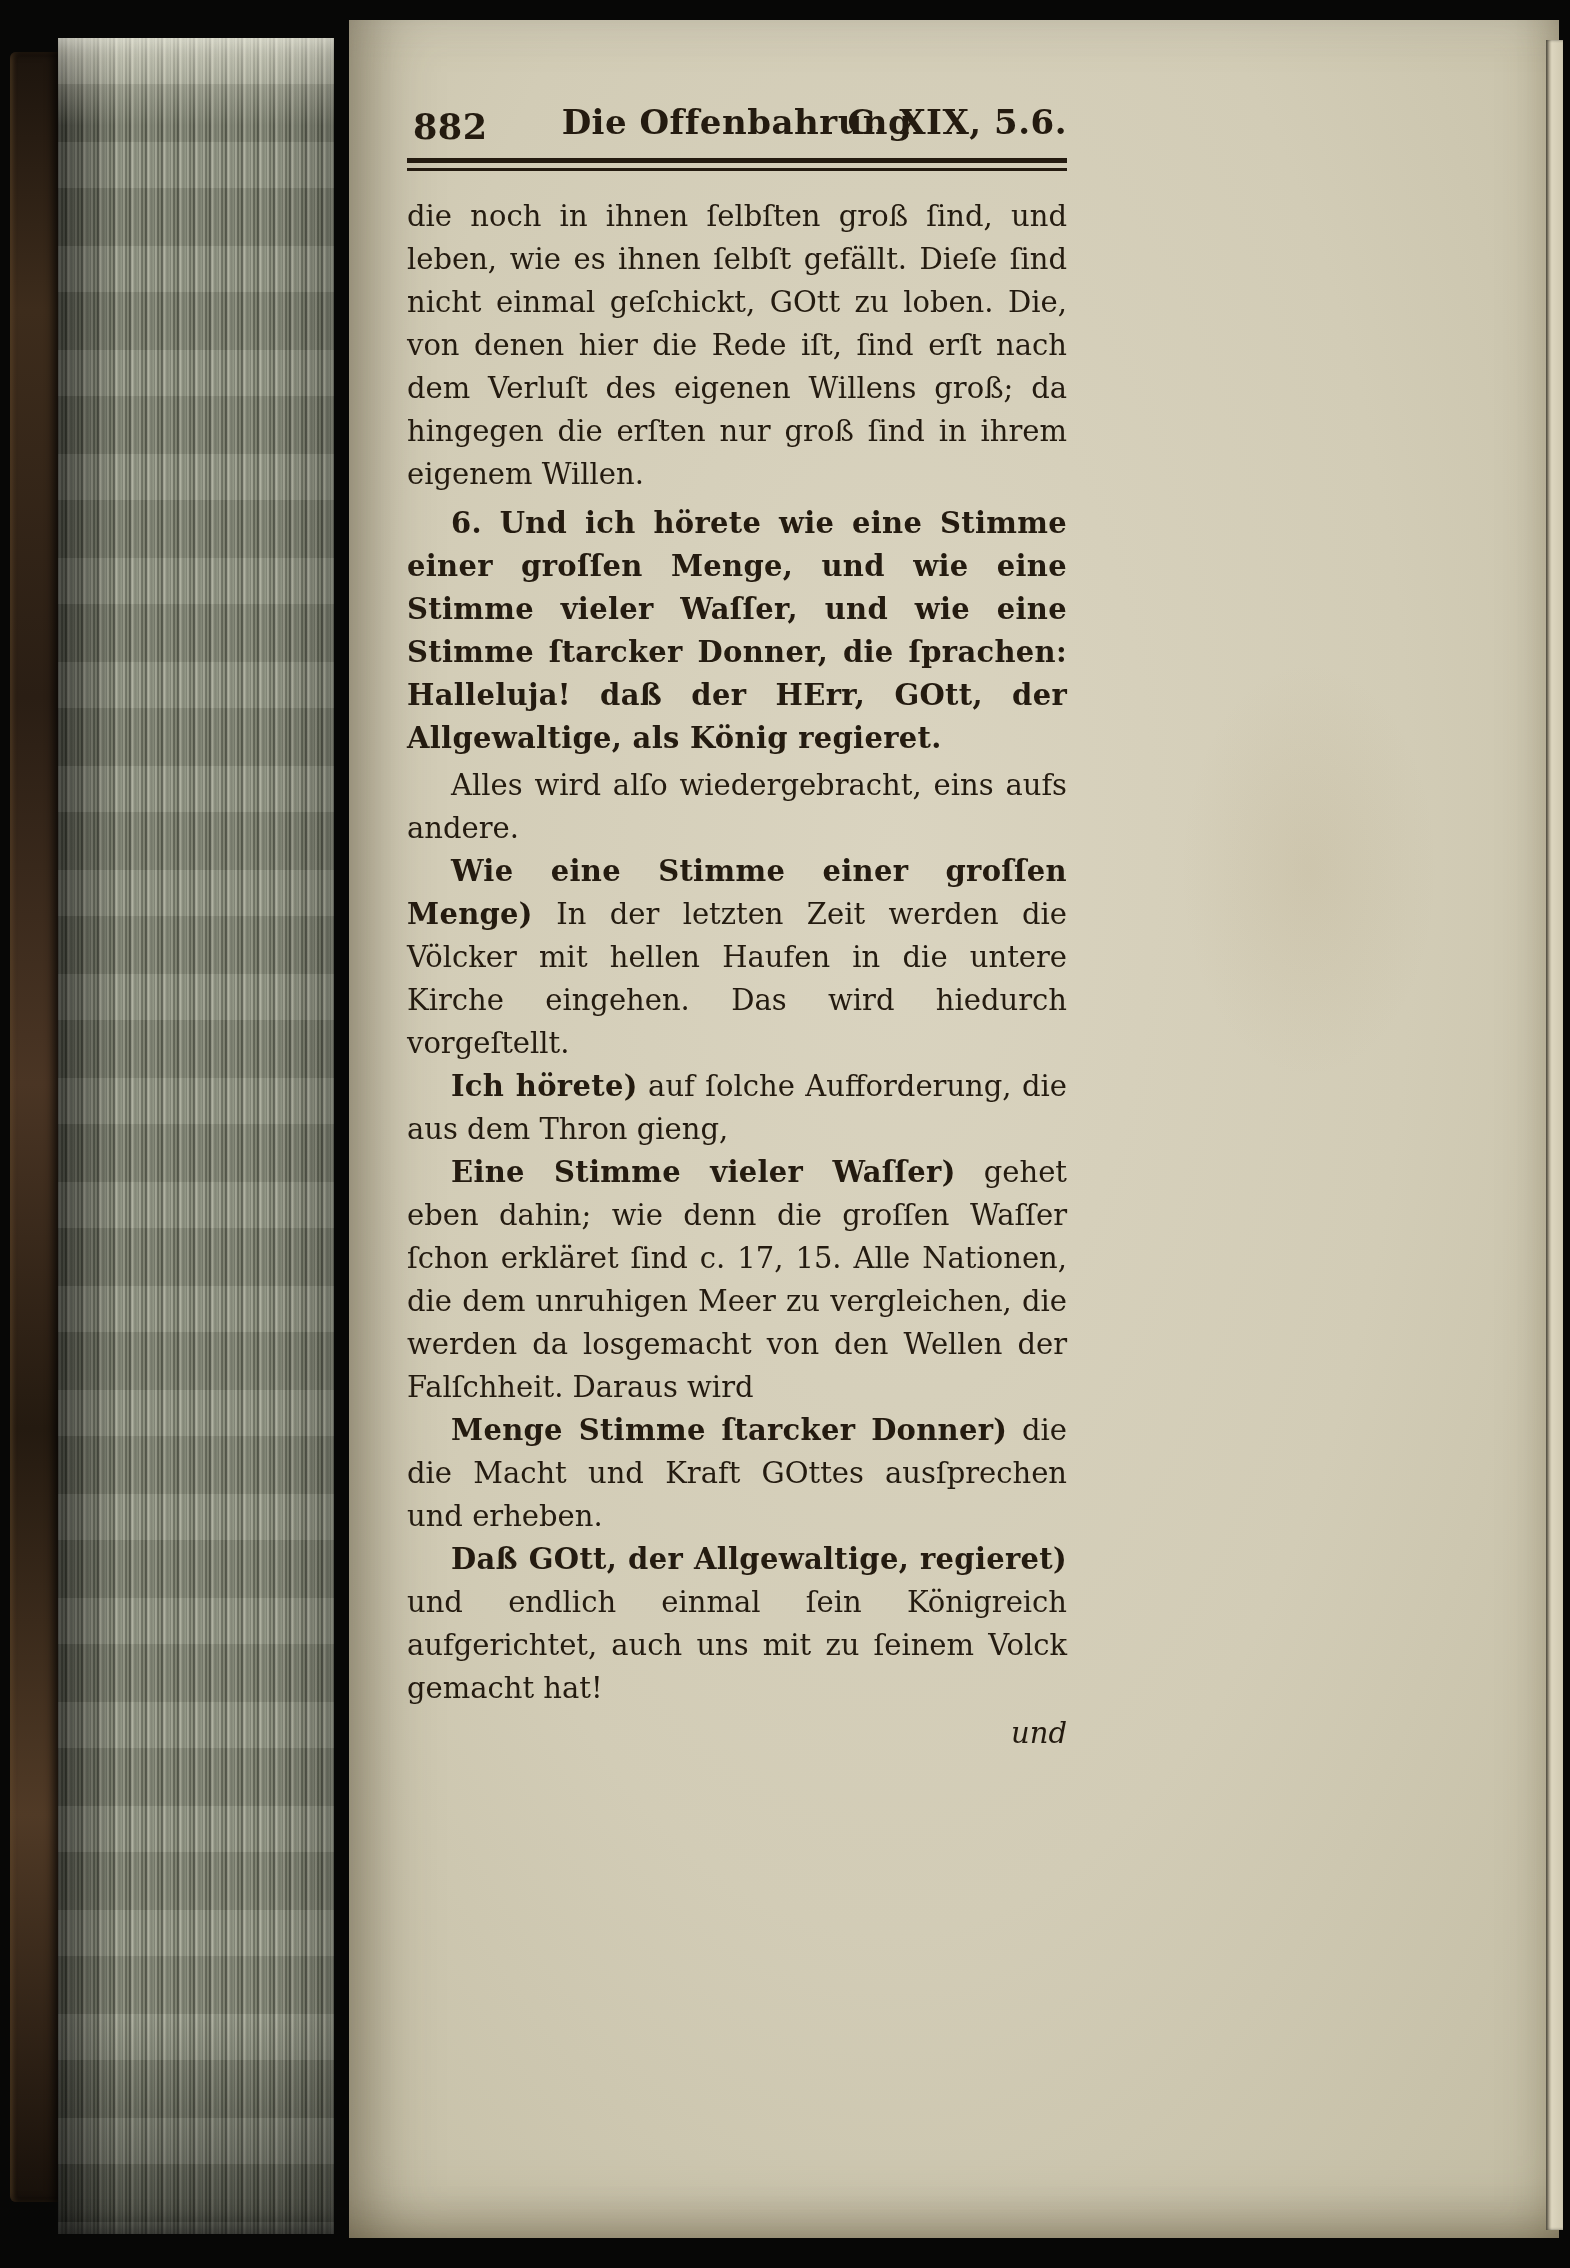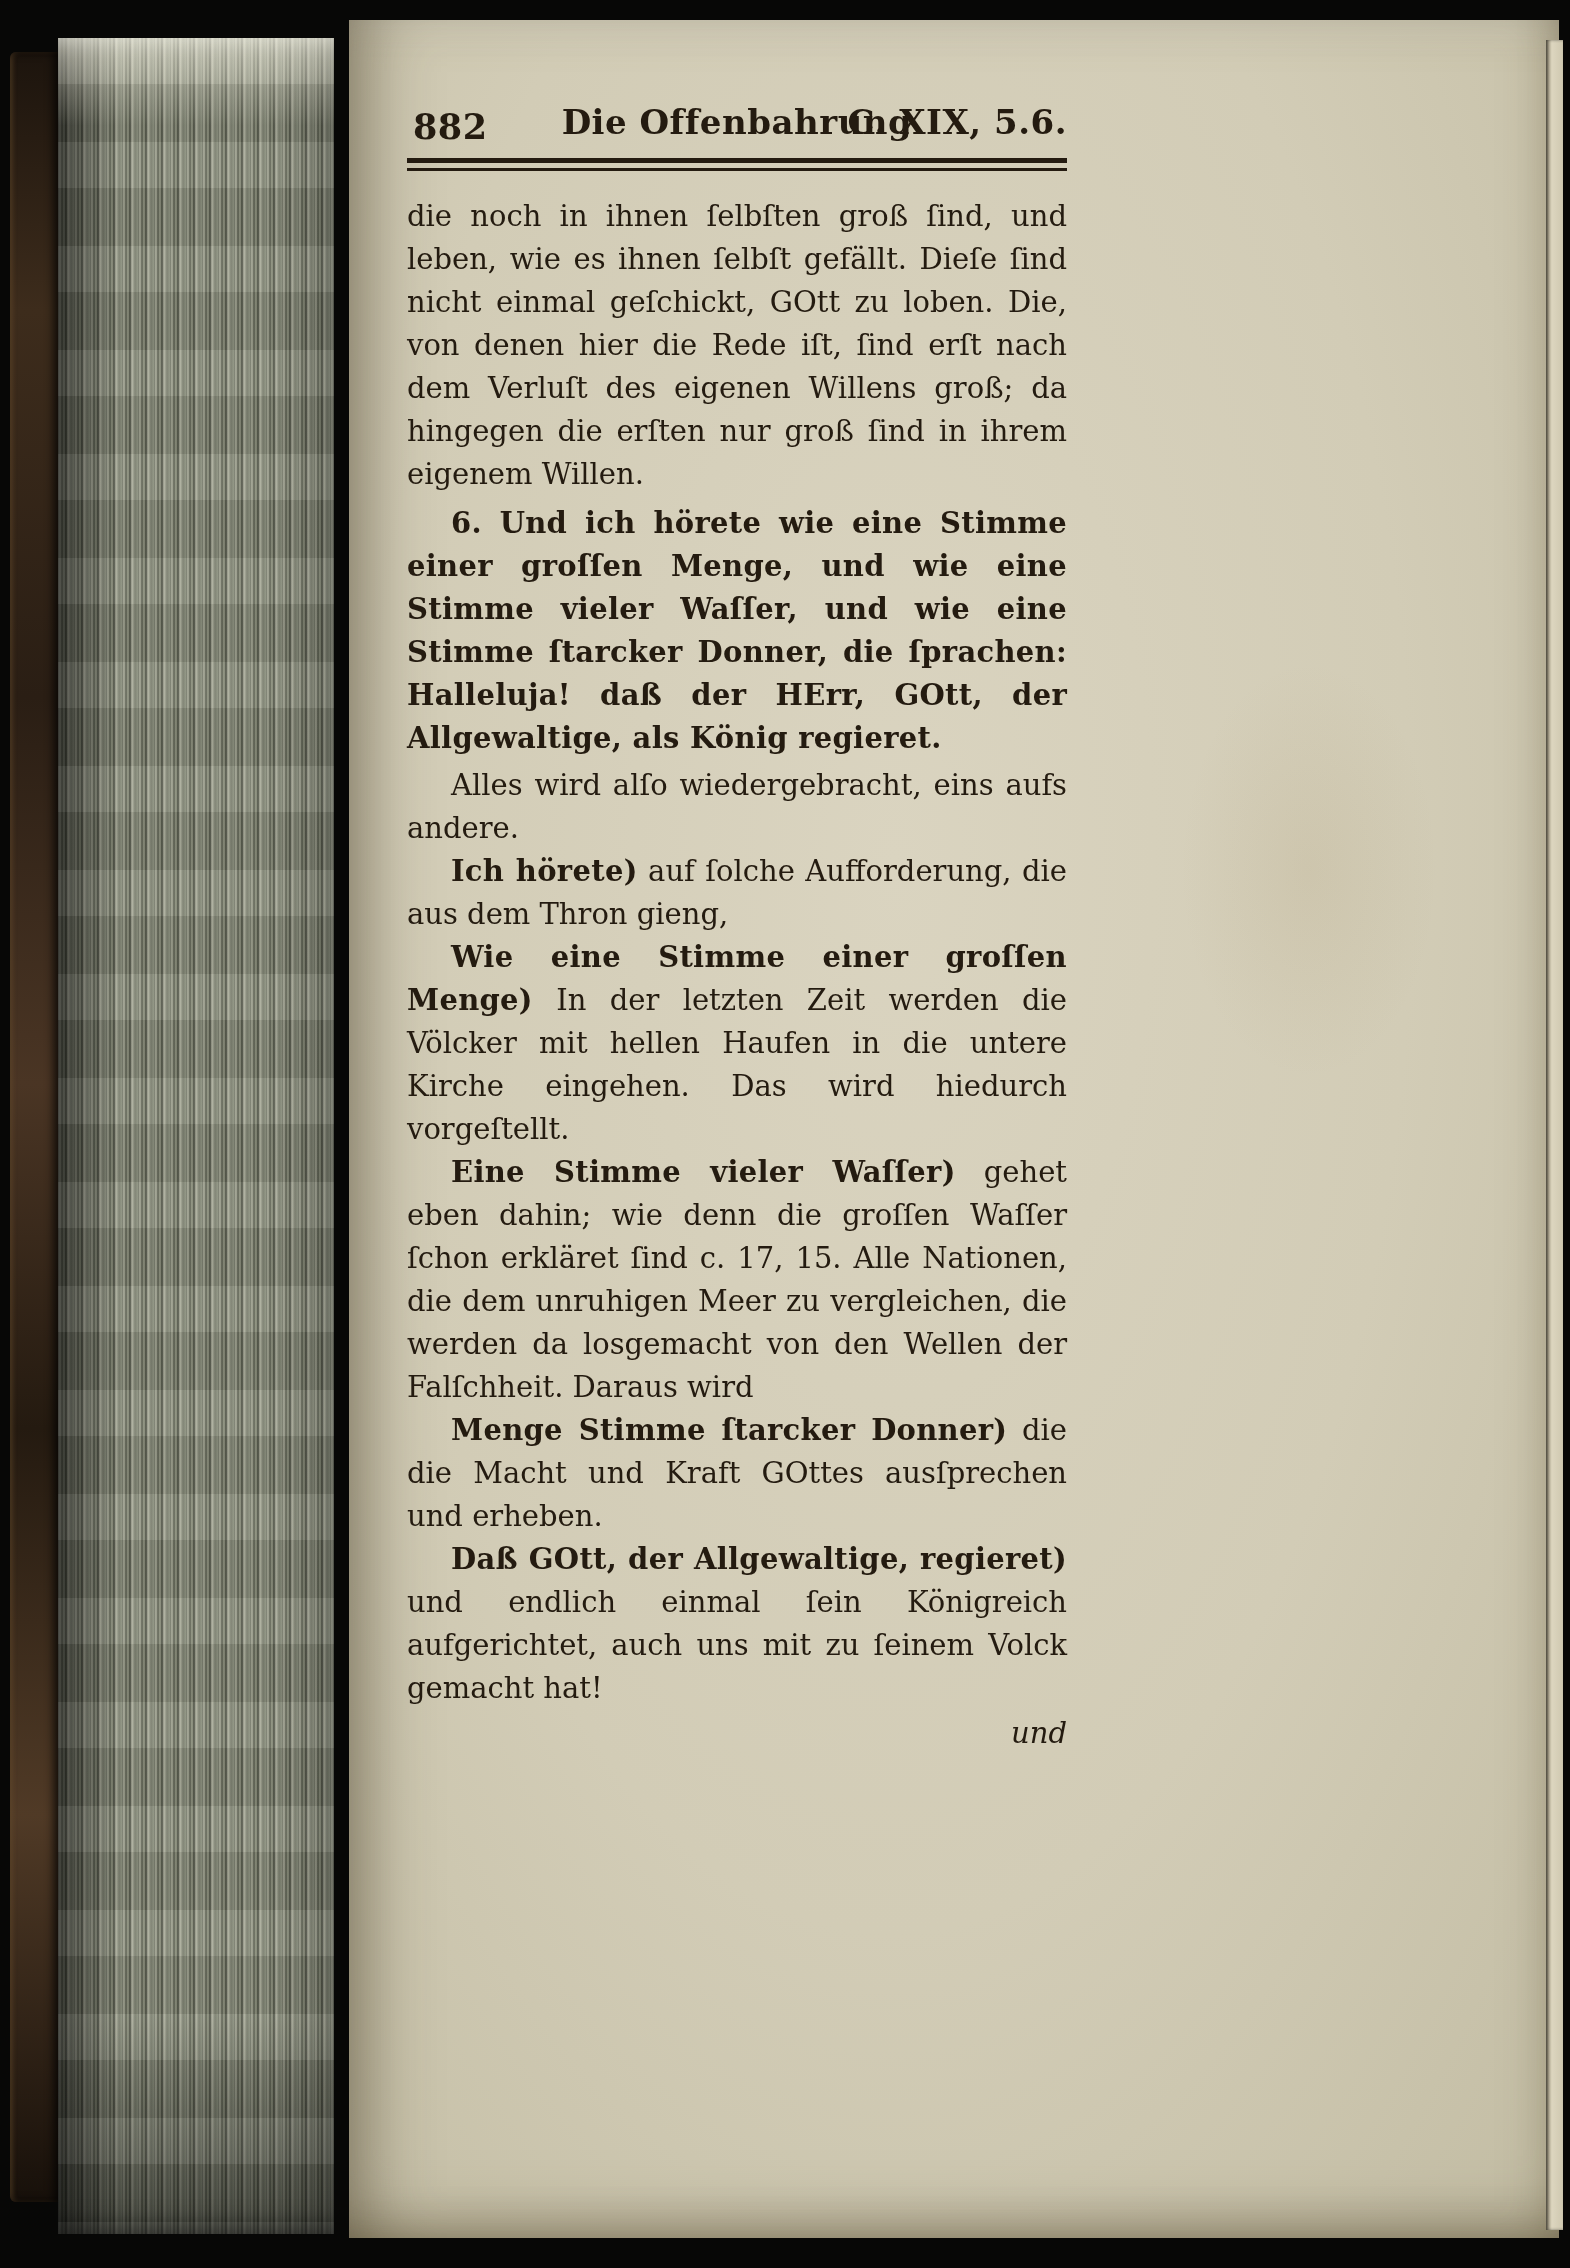--- a/index.html
+++ b/index.html
@@ -96,22 +96,22 @@
       <span class="title">Die Offenbahrung</span>
       <span class="chref">C. XIX, 5.6.</span>
     </div>
 
     <div class="rule"></div>
 
     <div class="textblock" id="textblock">
         <p class="para noindent"><span class="plain">die noch in ihnen ſelbſten groß ſind, und leben, wie es ihnen ſelbſt gefällt.  Dieſe ſind nicht einmal ge­ſchickt, GOtt zu loben.  Die, von denen hier die Rede iſt, ſind erſt nach dem Verluſt des eigenen Willens groß; da hingegen die erſten nur groß ſind in ihrem eigenem Willen.</span></p>
         <p class="para verse"><span class="lead">6. Und ich hörete wie eine Stimme einer groſſen Menge, und wie eine Stimme vieler Waſſer, und wie eine Stimme ſtarcker Don­ner, die ſprachen: Halleluja! daß der HErr, GOtt, der Allgewaltige, als König regieret.</span></p>
         <p class="para"><span class="plain">Alles wird alſo wiedergebracht, eins aufs andere.</span></p>
+        <p class="para"><span class="lead">Wie eine Stimme einer groſſen Menge)</span><span class="plain"> In der letzten Zeit werden die Völcker mit hellen Hau­fen in die untere Kirche eingehen.  Das wird hie­durch vorgeſtellt.</span></p>
         <p class="para"><span class="lead">Ich hörete)</span><span class="plain"> auf ſolche Aufforderung, die aus dem Thron gieng,</span></p>
-        <p class="para"><span class="lead">Wie eine Stimme einer groſſen Menge)</span><span class="plain"> In der letzten Zeit werden die Völcker mit hellen Hau­fen in die untere Kirche eingehen.  Das wird hie­durch vorgeſtellt.</span></p>
         <p class="para"><span class="lead">Eine Stimme vieler Waſſer)</span><span class="plain"> gehet eben da­hin; wie denn die groſſen Waſſer ſchon erkläret ſind c. 17, 15.  Alle Nationen, die dem unruhigen Meer zu vergleichen, die werden da losgemacht von den Wellen der Falſchheit.  Daraus wird</span></p>
         <p class="para"><span class="lead">Menge Stimme ſtarcker Donner)</span><span class="plain"> die die Macht und Kraft GOttes ausſprechen und erheben.</span></p>
         <p class="para"><span class="lead">Daß GOtt, der Allgewaltige, regieret)</span><span class="plain"> und endlich einmal ſein Königreich aufgerichtet, auch uns mit zu ſeinem Volck gemacht hat!</span></p>
       </div>
 
     <div class="catchword">und</div>
 
   </div>
 
   <div class="facing"></div>

